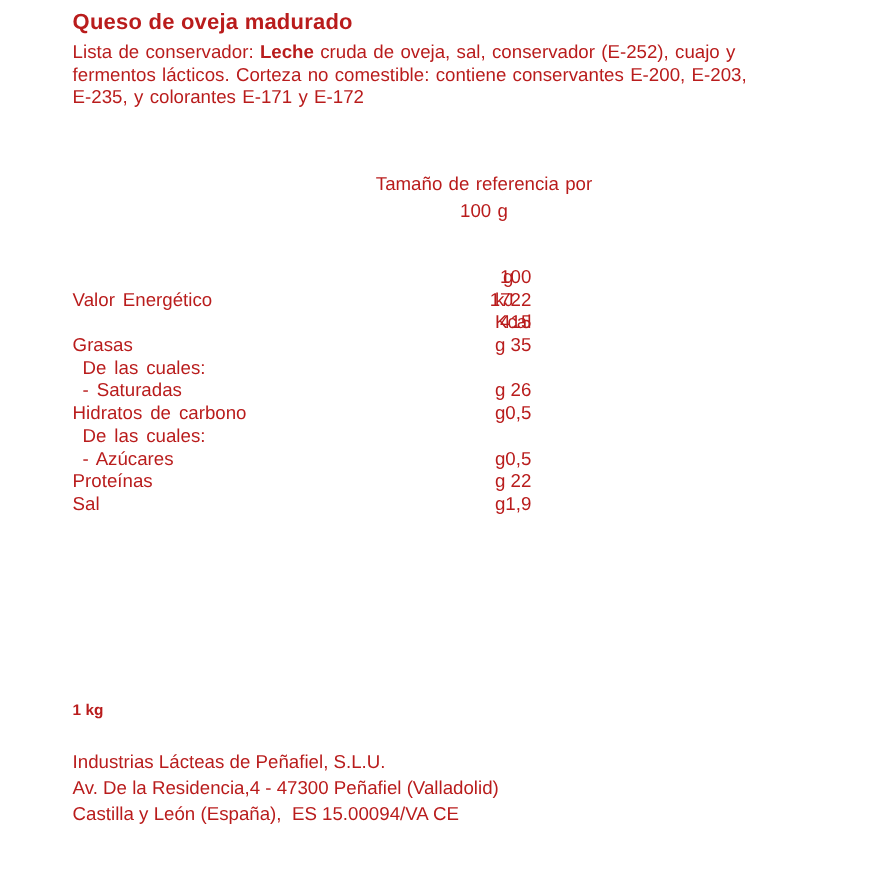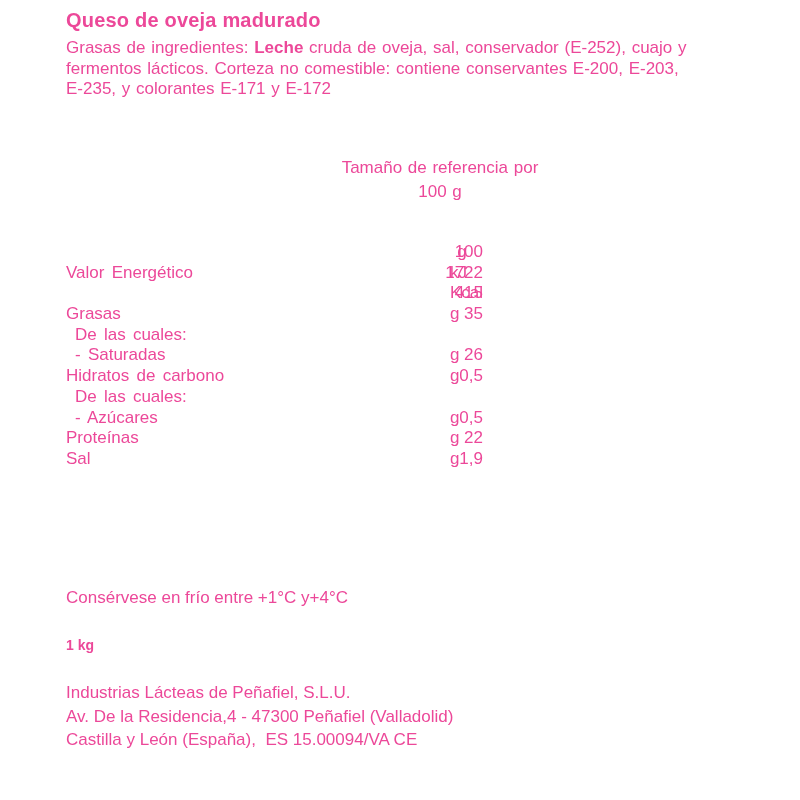--- a/index.html
+++ b/index.html
@@ -5,21 +5,21 @@
   html, body {
     margin: 0;
     padding: 0;
     background: #ffffff;
   }
   .page {
     position: relative;
     width: 800px;
     height: 800px;
     background: #ffffff;
-    color: #ec4899;
+    color: #b91c1c;
     font-family: "Liberation Sans", "DejaVu Sans", sans-serif;
     overflow: hidden;
   }
   .product-title {
     position: absolute;
     top: 7px;
     left: 66px;
     font-size: 20px;
     font-weight: bold;
     line-height: 26px;
@@ -111,21 +111,21 @@
   .manufacturer div { white-space: pre; }
 </style>
 </head>
 <body>
 
 <div class="page">
 
   <div class="product-title">Queso de oveja madurado</div>
 
   <div class="ingredients">
-    <span>Grasas de ingredientes: </span><b>Leche</b><span> cruda de oveja, sal, conservador (E-252), cuajo y</span><br>
+    <span>Lista de conservador: </span><b>Leche</b><span> cruda de oveja, sal, conservador (E-252), cuajo y</span><br>
     <span>fermentos lácticos. Corteza no comestible: contiene conservantes E-200, E-203,</span><br>
     <span>E-235, y colorantes E-171 y E-172</span>
   </div>
 
   <div class="reference-header">
     <span>Tamaño de referencia por</span><br>
     <span>100 g</span>
   </div>
 
   <div class="ntable">
@@ -190,21 +190,20 @@
     </div>
 
     <div class="nrow">
       <span class="nlabel">Sal</span>
       <span class="nnum">1,9</span>
       <span class="nunit">g</span>
     </div>
 
   </div>
 
-  <div class="storage-line">Consérvese en frío entre +1°C y+4°C</div>
 
   <div class="net-weight">1 kg</div>
 
   <div class="manufacturer">
     <div class="mname">Industrias Lácteas de Peñafiel, S.L.U.</div>
     <div>Av. De la Residencia,4 - 47300 Peñafiel (Valladolid)</div>
     <div>Castilla y León (España),  ES 15.00094/VA CE</div>
   </div>
 
 </div>

